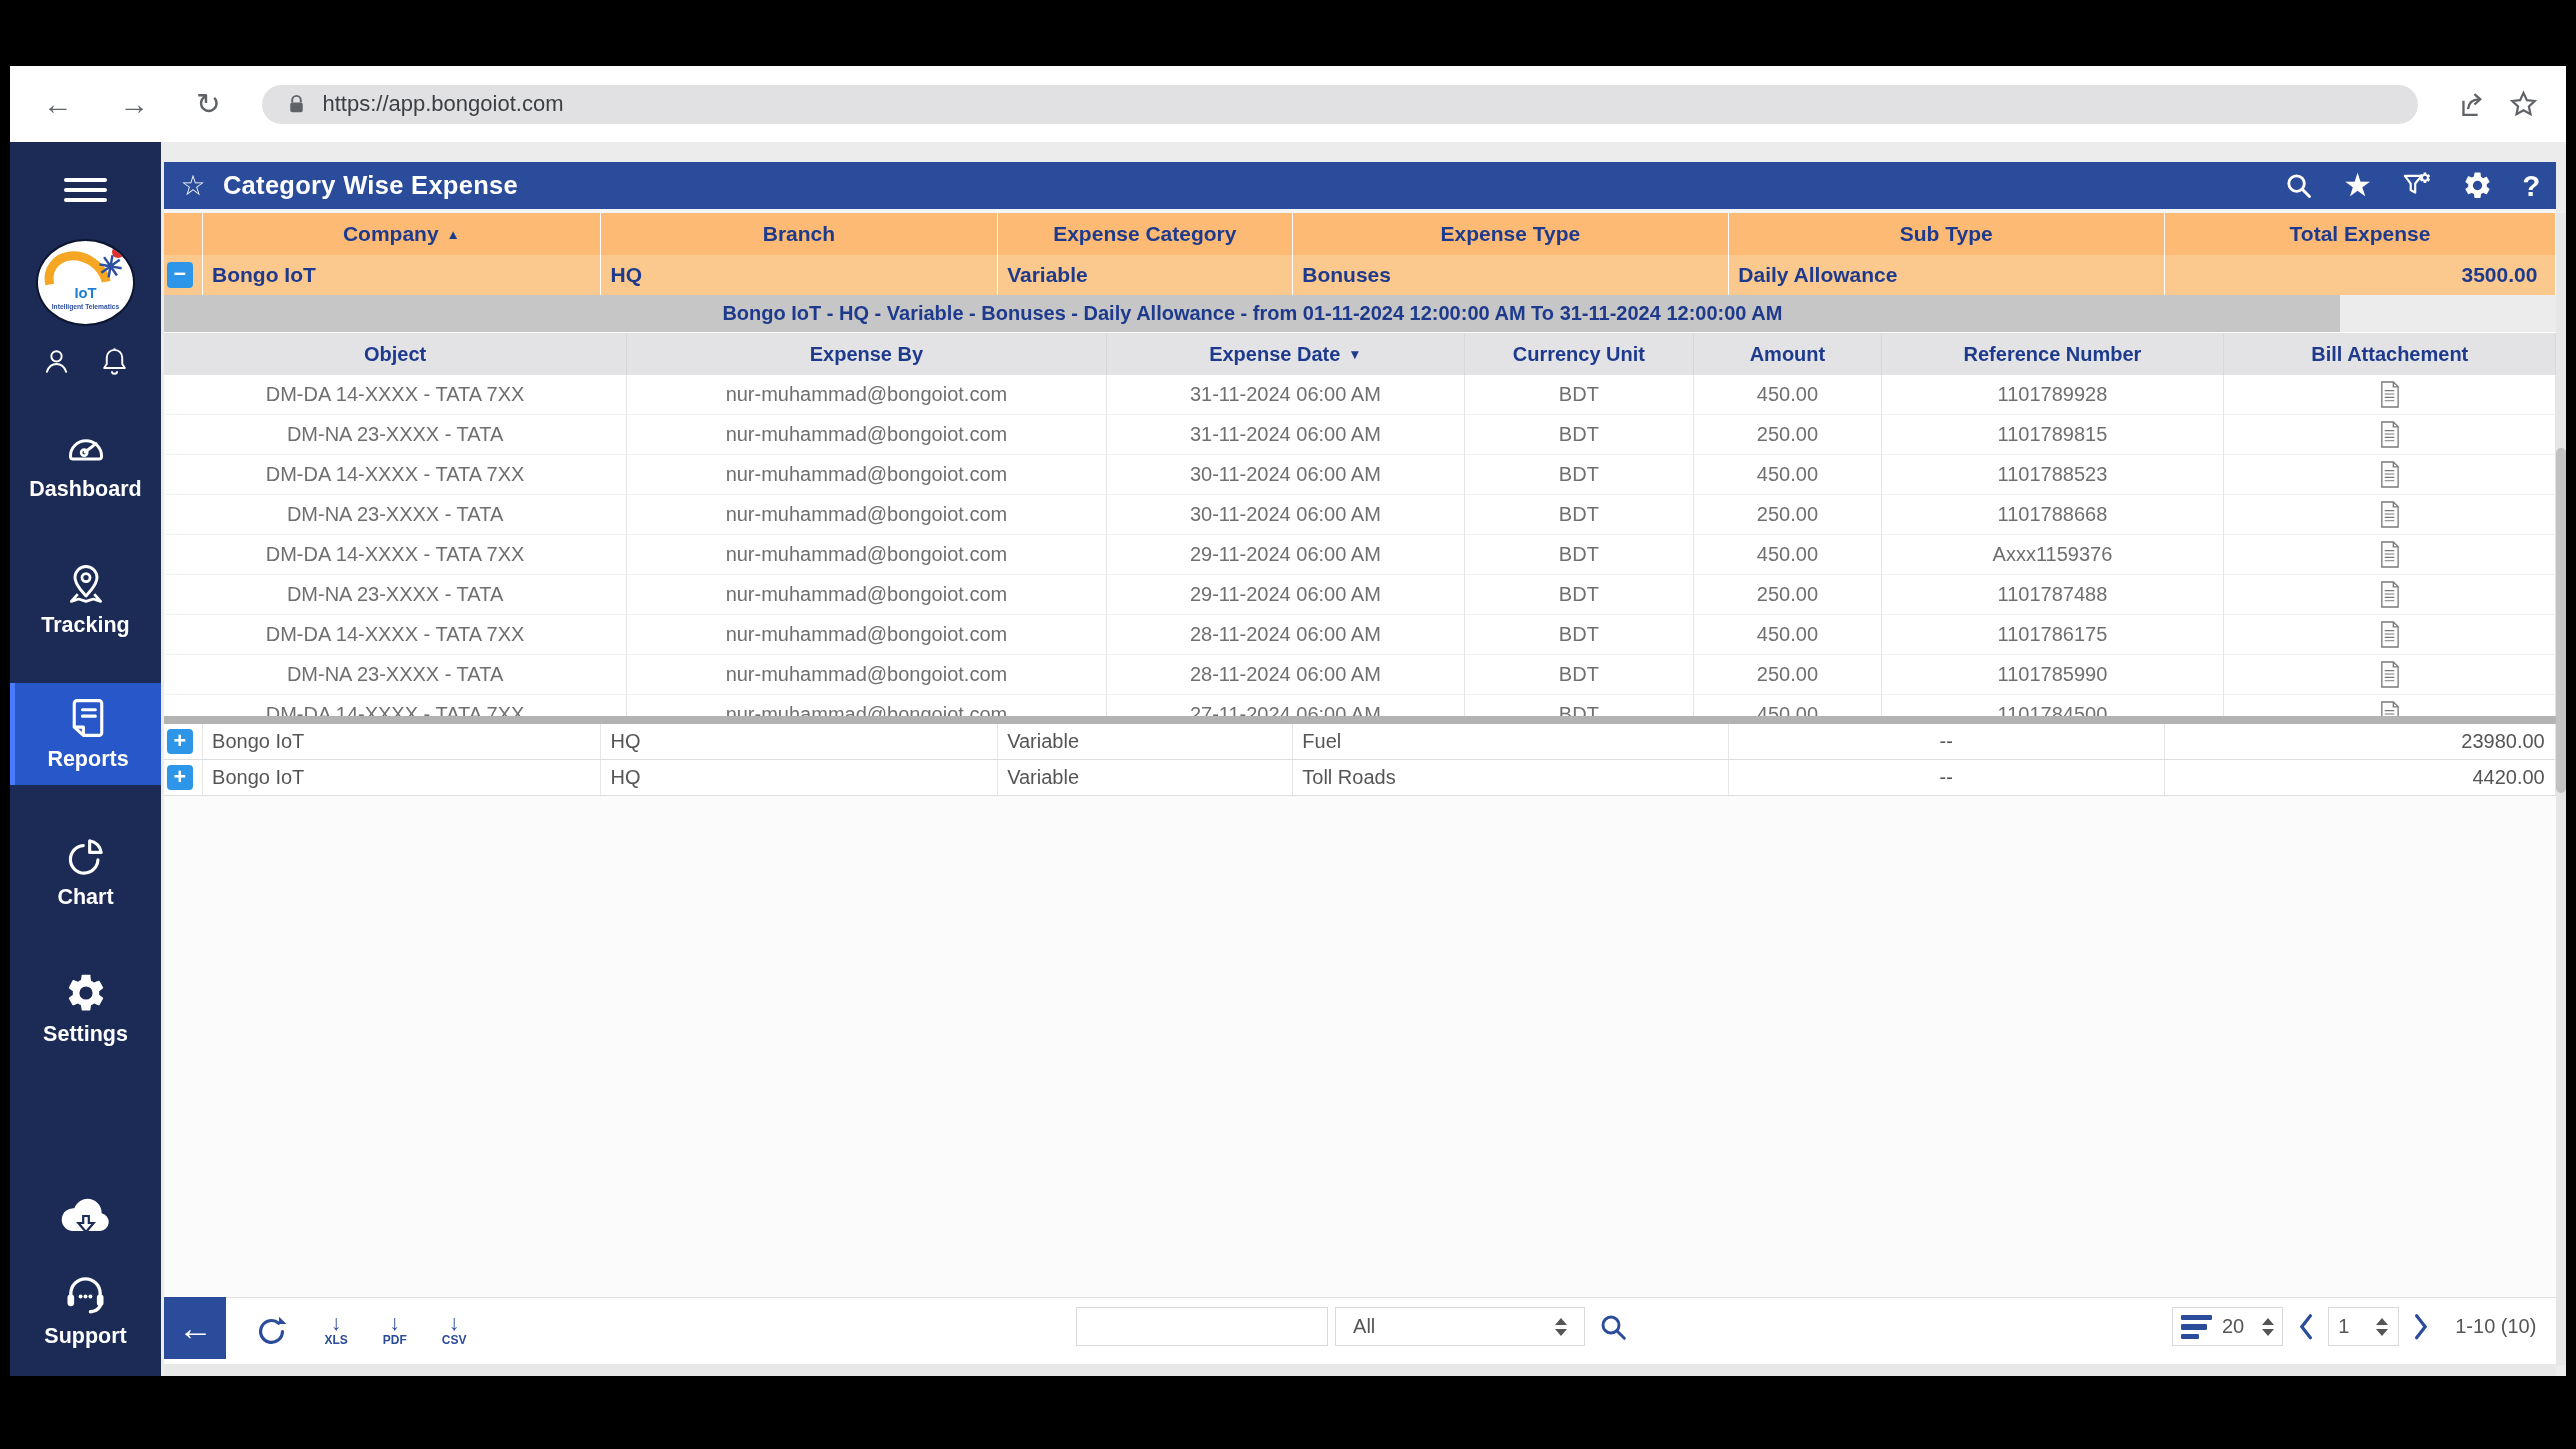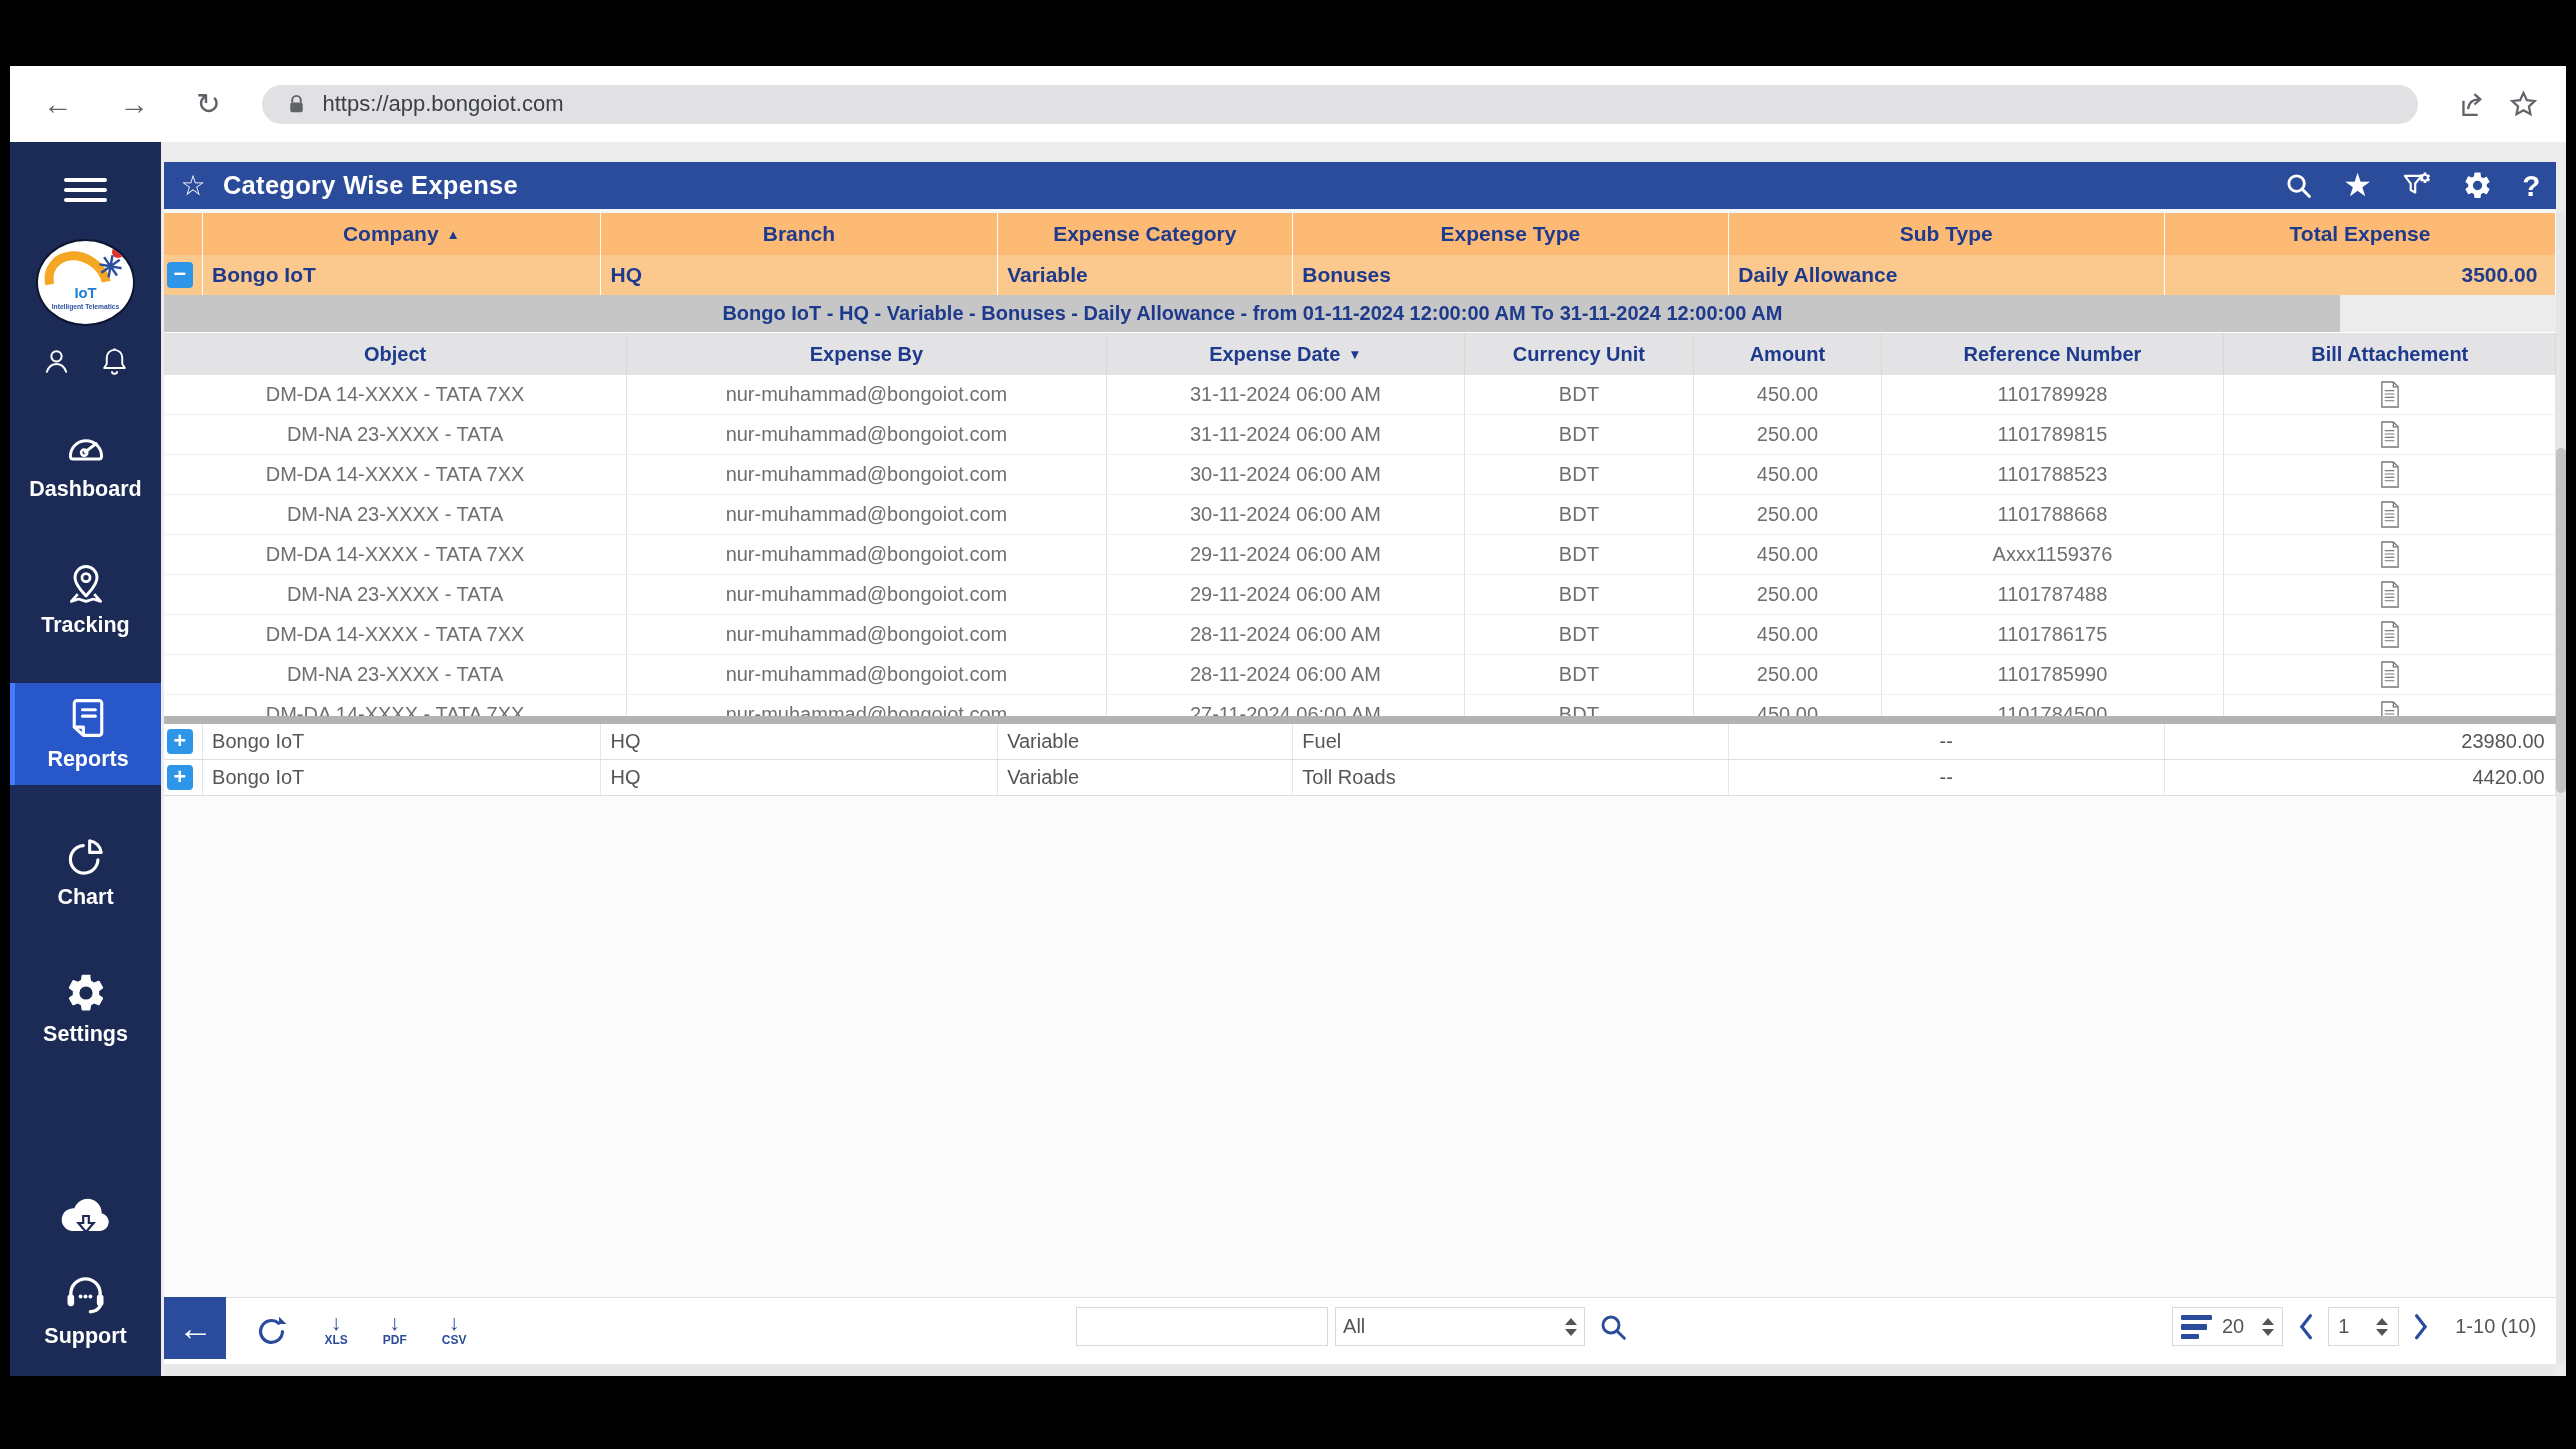--- a/index.html
+++ b/index.html
@@ -92,21 +92,21 @@
 
   
   .toolbar{height:67px;background:#fff;border-top:1.3px solid #e2e2e2;position:relative;margin-left:3.4px;width:2392px;box-sizing:border-box;display:flex;align-items:center;}
   .back-btn{width:62px;height:62px;background:#2b4b9b;color:#fff;display:flex;align-items:center;justify-content:center;font-size:35px;cursor:pointer;margin-top:-5.4px;flex-shrink:0;}
   .refresh-btn{margin-left:28px;width:35px;height:35px;cursor:pointer;}
   .export-btn{margin-left:35px;display:flex;flex-direction:column;align-items:center;cursor:pointer;color:#2b4b9b;}
   .export-btn .arrow{font-size:21.5px;font-weight:bold;line-height:.8;}
   .export-btn .lbl{font-size:12px;font-weight:bold;margin-top:1.3px;}
   .toolbar-center{position:absolute;left:912px;top:9.4px;display:flex;align-items:center;}
   .search-input{width:252px;height:39px;border:1.3px solid #d9d9d9;background:#fff;font-size:20px;padding:0 10.7px;box-sizing:border-box;outline:none;font-family:"Liberation Sans",sans-serif;}
-  .select-box{width:250px;height:39px;border:1.3px solid #d9d9d9;background:#fff;margin-left:6.7px;display:flex;align-items:center;padding:0 7px;box-sizing:border-box;font-size:20px;color:#555;cursor:pointer;}
+  .select-box{width:250px;height:39px;border:1.3px solid #d9d9d9;background:#fff;margin-left:6.7px;display:flex;align-items:center;padding:0 17px;box-sizing:border-box;font-size:20px;color:#555;cursor:pointer;}
   .spinner{margin-left:auto;display:flex;flex-direction:column;gap:3.4px;}
   .spinner .up{width:0;height:0;border-left:6px solid transparent;border-right:6px solid transparent;border-bottom:7.4px solid #555;}
   .spinner .down{width:0;height:0;border-left:6px solid transparent;border-right:6px solid transparent;border-top:7.4px solid #555;}
   .search-go{margin-left:12px;width:32px;height:32px;cursor:pointer;color:#2b4b9b;}
   .toolbar-right{position:absolute;right:20px;top:9.4px;display:flex;align-items:center;}
   .pagesize-box{width:111px;height:39px;border:1.3px solid #d9d9d9;background:#fff;display:flex;align-items:center;padding:0 8px;box-sizing:border-box;cursor:pointer;}
   .lines-icon{display:flex;flex-direction:column;gap:4px;margin-right:9.4px;}
   .lines-icon div{height:5.4px;background:#2b4b9b;border-radius:1.3px;}
   .lines-icon .l1{width:31px;}.lines-icon .l2{width:25.5px;}.lines-icon .l3{width:17.4px;}
   .pagesize-box .val, .page-box .val{font-size:20px;color:#555;}

